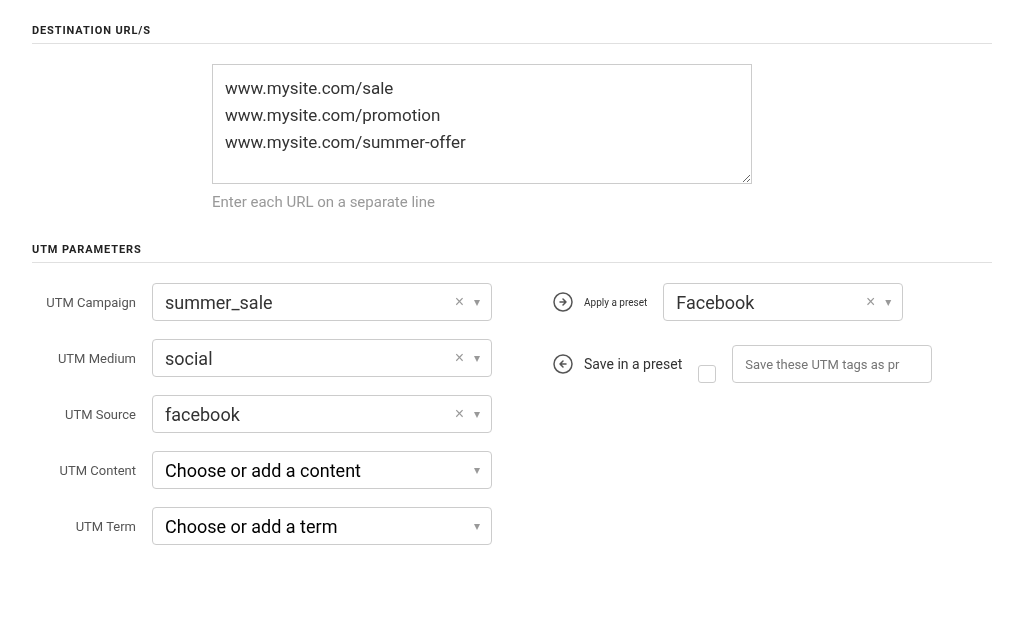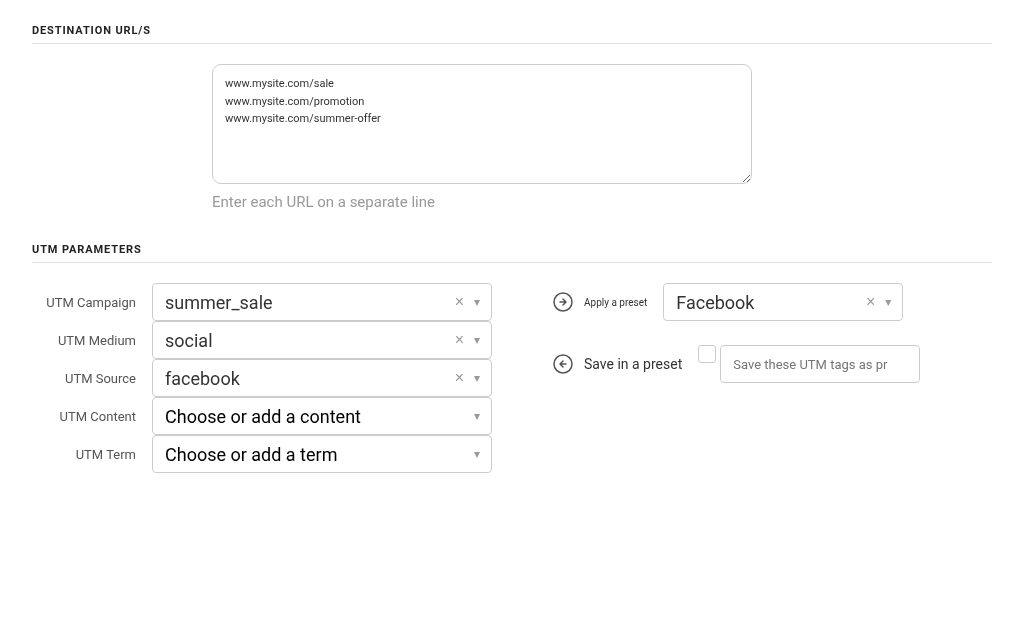--- a/index.html
+++ b/index.html
@@ -32,23 +32,23 @@
       margin-bottom: 32px;
     }
     .url-textarea-wrapper {
       margin-left: 180px;
       margin-right: 180px;
     }
     .url-textarea {
       width: 540px;
       height: 120px;
       border: 1px solid #ccc;
-      border-radius: 9px;
+      border-radius: 0;
       padding: 10px 12px;
-      font-size: 11px;
+      font-size: 17px;
       color: #333;
       resize: vertical;
       outline: none;
       font-family: inherit;
       line-height: 1.6;
     }
     .url-hint {
       margin-top: 6px;
       font-size: 15px;
       color: #999;
@@ -64,21 +64,21 @@
     .utm-left {
       flex: 0 0 460px;
     }
     .utm-right {
       flex: 1;
       padding-top: 0;
     }
     .utm-row {
       display: flex;
       align-items: center;
-      margin-bottom: 0;
+      margin-bottom: 18px;
     }
     .utm-label {
       width: 120px;
       font-size: 13px;
       color: #555;
       text-align: right;
       padding-right: 16px;
       flex-shrink: 0;
     }
     .utm-select-wrapper {
@@ -167,22 +167,22 @@
       flex-shrink: 0;
     }
     .save-preset-label {
       font-size: 14px;
       color: #333;
       margin-right: 16px;
       white-space: nowrap;
     }
     .save-preset-input-wrapper {
       display: flex;
-      align-items: flex-start;
-      gap: 4px;
+      align-items: flex-end;
+      gap: 16px;
     }
     .save-checkbox {
       width: 18px;
       height: 18px;
       border: 1px solid #ccc;
       border-radius: 3px;
       background: #fff;
       flex-shrink: 0;
       cursor: pointer;
     }

